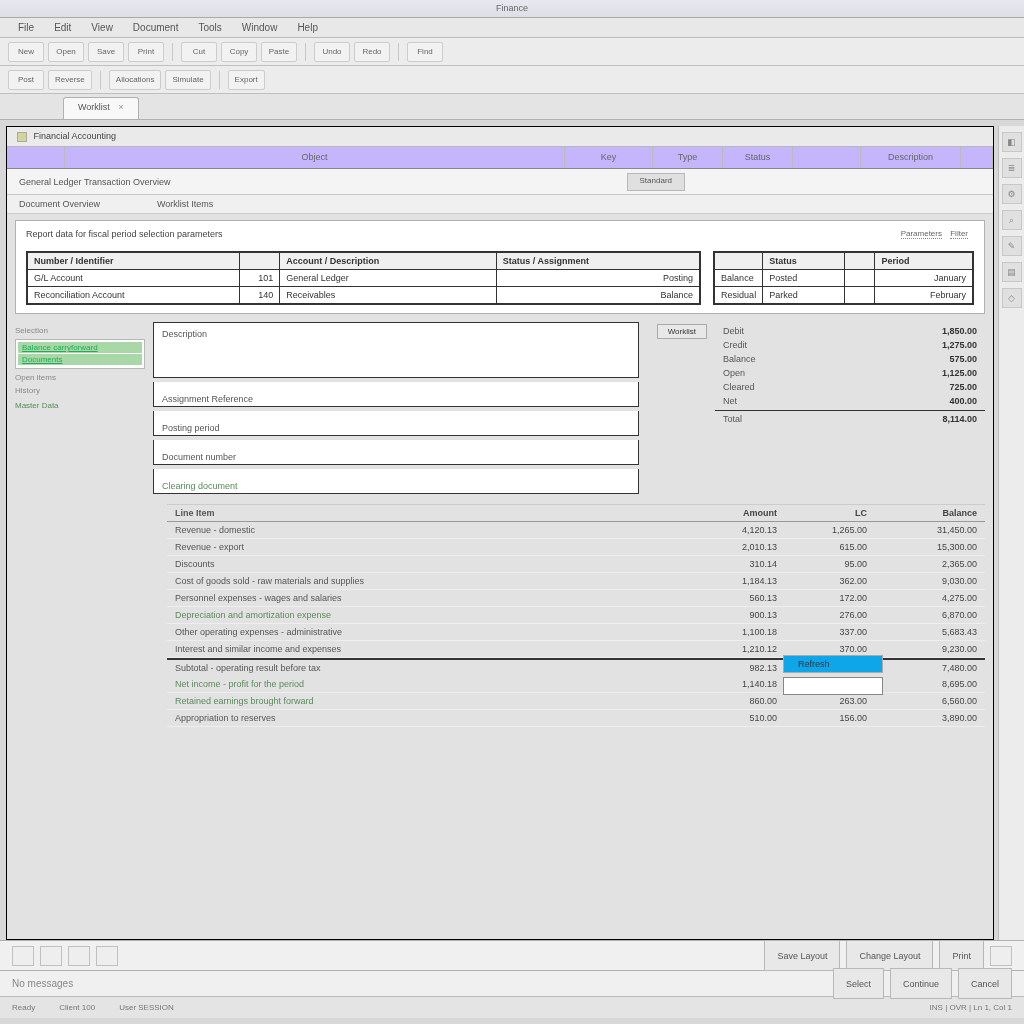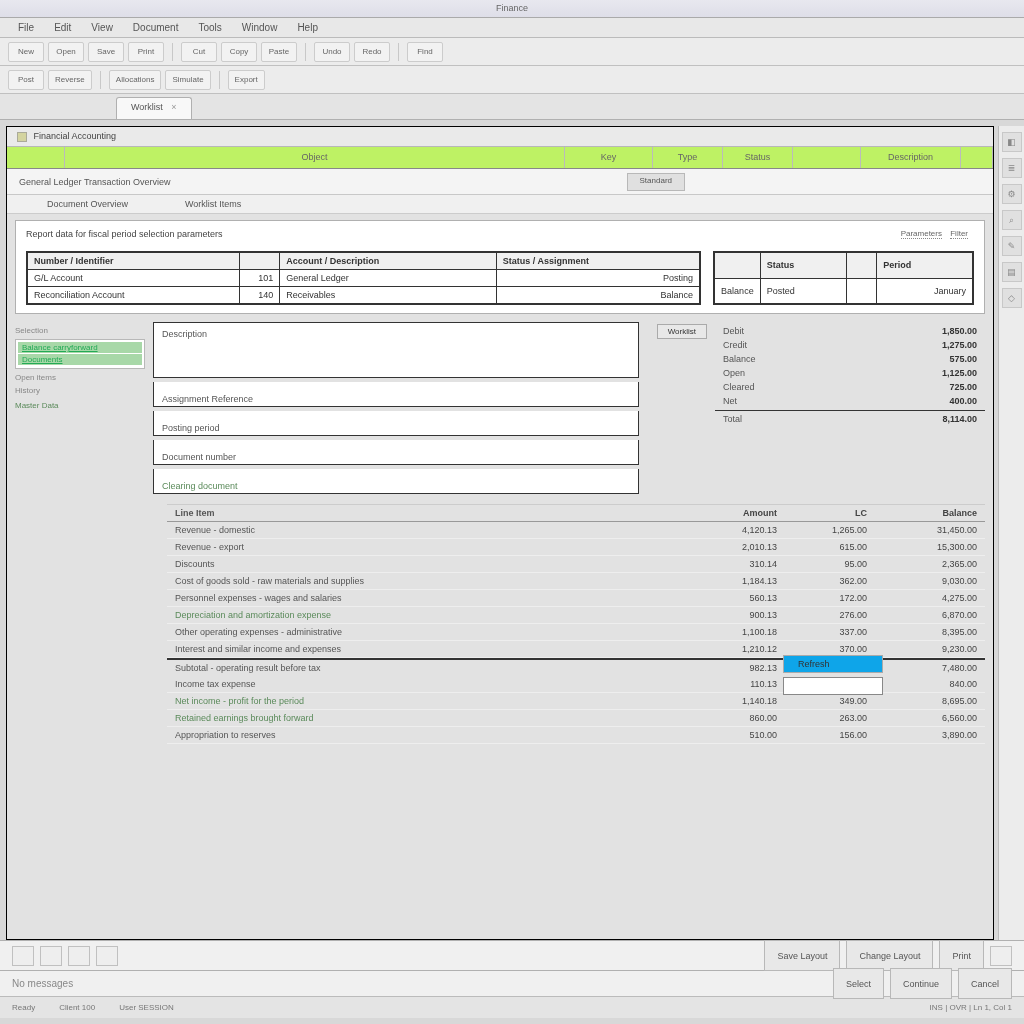--- a/index.html
+++ b/index.html
@@ -11,45 +11,45 @@
 
 .menubar { height: 20px; background: #e8e8e8; border-bottom: 1px solid #bbb; display: flex; padding-left: 8px; }
 .menubar span { padding: 4px 10px; font-size: 10px; color: #555; cursor: pointer; }
 
 
 .toolbar { height: 28px; background: #ececec; border-bottom: 1px solid #c0c0c0; display: flex; align-items: center; padding: 0 8px; gap: 4px; }
 .toolbar .btn { height: 20px; min-width: 36px; background: #f2f2f2; border: 1px solid #ccc; border-radius: 2px; font-size: 8px; color: #666; display: flex; align-items: center; justify-content: center; padding: 0 6px; }
 .toolbar .sep { width: 1px; height: 18px; background: #c8c8c8; margin: 0 4px; }
 
 
-.tabrow { height: 26px; background: #e4e4e4; border-bottom: 1px solid #b0b0b0; display: flex; align-items: flex-end; padding-left: 116px; }
+.tabrow { height: 26px; background: #e4e4e4; border-bottom: 1px solid #b0b0b0; display: flex; align-items: flex-end; padding-left: 63px; }
 .tab { height: 22px; padding: 4px 14px 0; background: #f8f8f8; border: 1px solid #b0b0b0; border-bottom: none; border-radius: 3px 3px 0 0; font-size: 9px; color: #555; margin-right: 2px; position: relative; }
 .tab .close { margin-left: 6px; color: #999; }
 
 
 .workspace { display: flex; height: 820px; }
 .main { flex: 1; background: #e2e2e2; border: 1px solid #000000; margin: 6px 4px 0 6px; position: relative; overflow: hidden; }
 .rightbar { width: 26px; background: #ececec; border-left: 1px solid #bbb; margin-top: 6px; }
 .rightbar .icon-btn { width: 20px; height: 20px; margin: 6px auto; background: #e0e0e0; border: 1px solid #c8c8c8; display: flex; align-items: center; justify-content: center; font-size: 9px; color: #888; }
 
 
 .crumb-bar { height: 20px; border-bottom: 1px solid #b8b8b8; padding: 4px 10px; font-size: 9px; color: #444; background: #eaeaea; }
 .crumb-bar .ico { display: inline-block; width: 10px; height: 10px; background: #d4d4a0; border: 1px solid #aa9; margin-right: 4px; vertical-align: middle; }
 
-.col-headers { height: 22px; display: flex; border-bottom: 1px solid #888; background: #bef264; }
+.col-headers { height: 22px; display: flex; border-bottom: 1px solid #888; background: #c4b5fd; }
 .ch { border-right: 1px solid #bbb; padding: 5px 8px; font-size: 9px; color: #666; text-align: center; }
 .ch1 { width: 58px; } .ch2 { flex: 1; } .ch3 { width: 88px; } .ch4 { width: 70px; } .ch5 { width: 70px; } .ch6 { width: 68px; } .ch7 { width: 100px; } .ch8 { width: 32px; }
 
 
 .section-bar { height: 26px; display: flex; align-items: center; padding: 0 12px; background: #f4f4f4; border-bottom: 1px solid #c8c8c8; gap: 16px; }
 .section-bar .seg { font-size: 9px; color: #555; flex: 1; }
 .section-bar .tab-btn { height: 18px; padding: 2px 12px; background: #e0e0e0; border: 1px solid #b8b8b8; font-size: 8px; color: #555; }
 
 .subhead { padding: 4px 12px; font-size: 9px; color: #555; background: #f0f0f0; border-bottom: 1px solid #ccc; display: flex; gap: 18px; }
-.subhead span:first-child { width: 120px; margin-left: 28px; }
+.subhead span:first-child { width: 120px; }
 
 
 .sheet { background: #fff; margin: 6px 8px 0 8px; border: 1px solid #b0b0b0; padding: 8px 10px; font-size: 9px; color: #333; }
 .sheet-head { font-size: 9px; color: #444; margin-bottom: 6px; }
 .sheet-right-tools { float: right; font-size: 8px; color: #666; }
 .sheet-right-tools span { margin-left: 6px; border-bottom: 1px dotted #888; }
 
 
 .data-table { width: 100%; border-collapse: collapse; margin-top: 6px; border: 2px solid #333; }
 .data-table th, .data-table td { border: 1px solid #333; padding: 3px 6px; font-size: 9px; }
@@ -218,20 +218,26 @@
             <th>Status</th>
             <th style="width:30px"></th>
             <th>Period</th>
           </tr>
           <tr>
             <td>Balance</td>
             <td>Posted</td>
             <td></td>
             <td class="num">January</td>
           </tr>
+          <tr>
+            <td>Residual</td>
+            <td>Parked</td>
+            <td></td>
+            <td class="num">February</td>
+          </tr>
         </tbody>
           </table>
       </div>
     </div>
 
     <div class="lower">
       <div class="lower-left">
         <div class="plain-label">Selection</div>
         <div class="field-group">
           <span class="hl">Balance carryforward</span>
@@ -335,39 +341,33 @@
           <div class="drow">
             <span class="dl green">Depreciation and amortization expense</span>
             <span class="dc1">900.13</span>
             <span class="dc2">276.00</span>
             <span class="dc3">6,870.00</span>
           </div>
           <div class="drow">
             <span class="dl">Other operating expenses - administrative</span>
             <span class="dc1">1,100.18</span>
             <span class="dc2">337.00</span>
-            <span class="dc3">8,395.00</span>
+            <span class="dc3">5,683.43</span>
           </div>
           <div class="drow">
             <span class="dl">Interest and similar income and expenses</span>
             <span class="dc1">1,210.12</span>
             <span class="dc2">370.00</span>
             <span class="dc3">9,230.00</span>
           </div>
           <div class="drow sum-row">
             <span class="dl">Subtotal - operating result before tax</span>
             <span class="dc1">982.13</span>
             <span class="dc2">300.00</span>
             <span class="dc3">7,480.00</span>
-          </div>
-          <div class="drow">
-            <span class="dl">Income tax expense</span>
-            <span class="dc1">110.13</span>
-            <span class="dc2">34.00</span>
-            <span class="dc3">840.00</span>
           </div>
           <div class="drow">
             <span class="dl green">Net income - profit for the period</span>
             <span class="dc1">1,140.18</span>
             <span class="dc2">349.00</span>
             <span class="dc3">8,695.00</span>
           </div>
           <div class="drow">
             <span class="dl green">Retained earnings brought forward</span>
             <span class="dc1">860.00</span>

